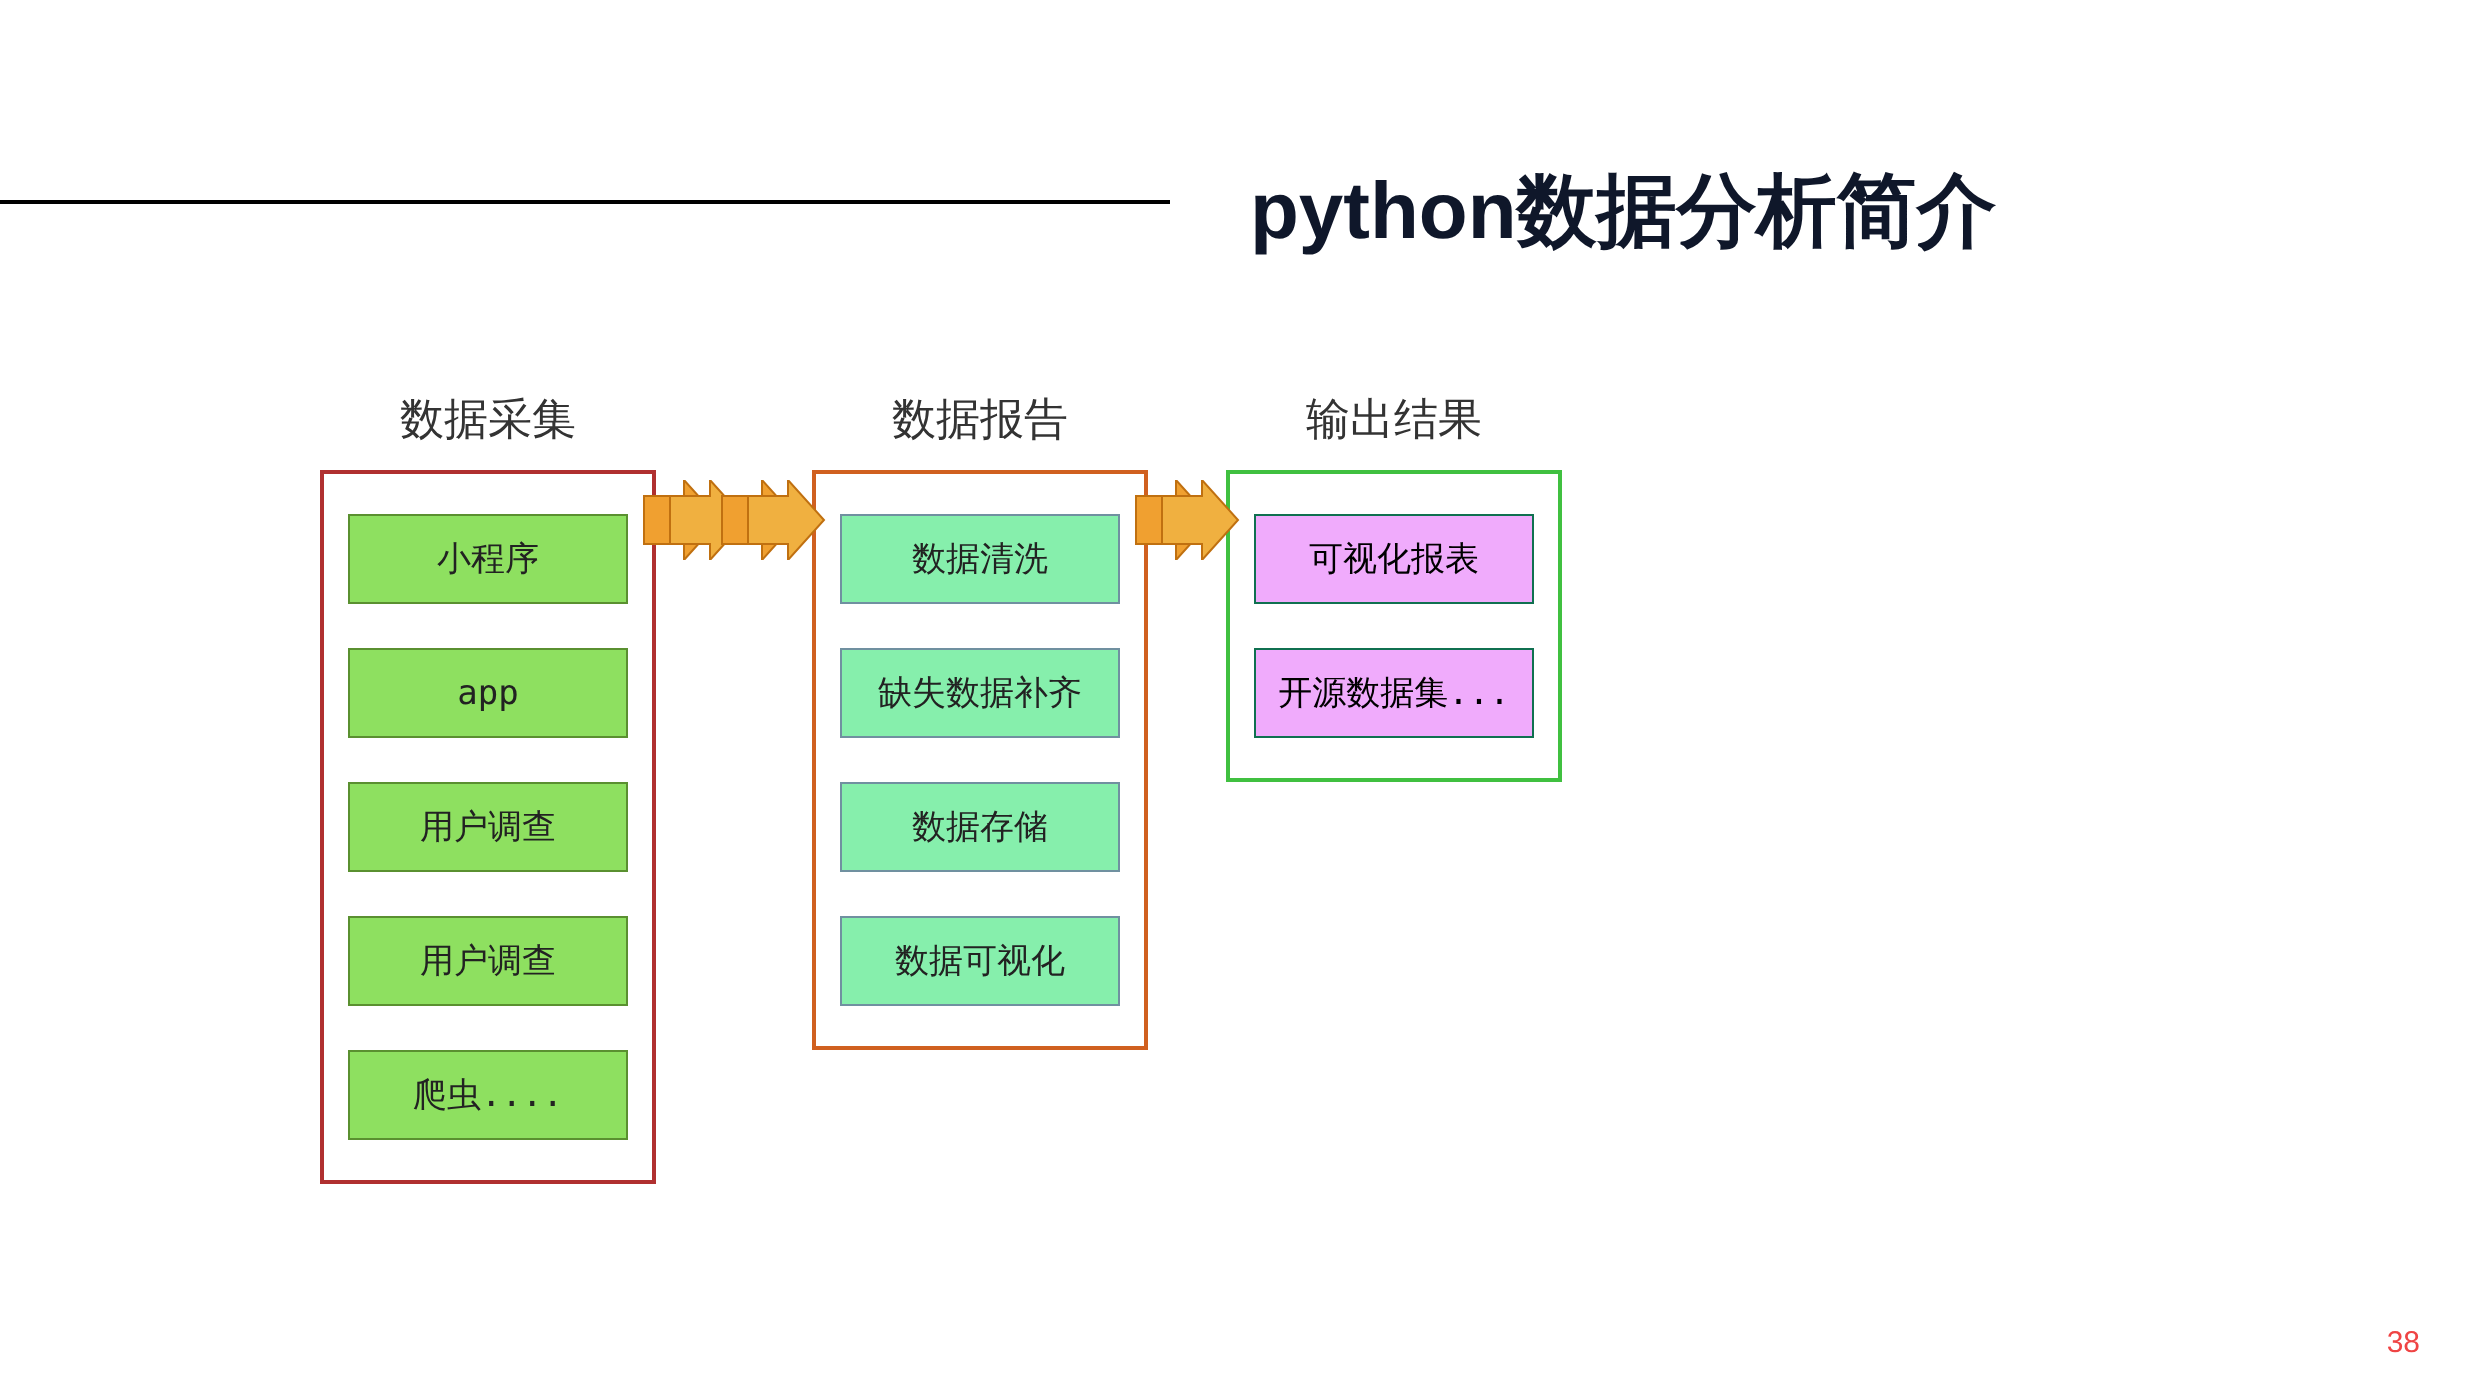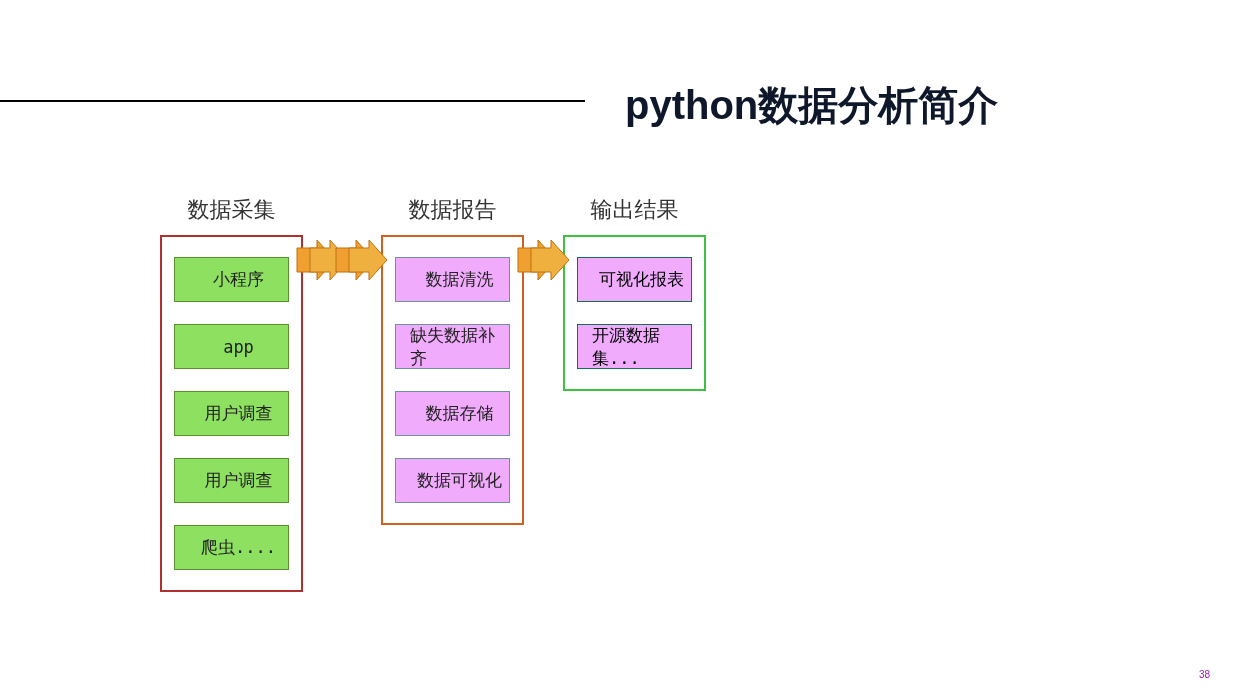--- a/index.html
+++ b/index.html
@@ -46,58 +46,57 @@
     }
     .column-box {
       border: 2px solid;
       padding: 20px 12px;
       display: flex;
       flex-direction: column;
       gap: 22px;
       align-items: center;
     }
     .item-box {
-      width: 115px;
+      width: 140px;
       height: 45px;
       border: 1px solid;
       display: flex;
       align-items: center;
       justify-content: center;
       font-size: 17px;
       font-family: "SimSun", monospace;
       color: #222;
-      padding-left: 14px;
     }
     
     .col1 .column-box { border-color: #b03030; }
     .col1 .item-box { background: #8ee060; border-color: #5a9030; }
     
     .col2 .column-box { border-color: #3050a0; }
     .col2 .item-box { background: #a8c080; border-color: #708050; }
     
     .col3 .column-box { border-color: #d06020; }
-    .col3 .item-box { background: #f0abfc; border-color: #7090a0; }
+    .col3 .item-box { background: #86efac; border-color: #7090a0; }
     
     .col4 .column-box { border-color: #40c040; }
     .col4 .item-box { background: #f0abfc; border-color: #107050; color: #000; }
     .arrow {
       margin-top: 45px;
       width: 55px;
       height: 40px;
       position: relative;
       margin-left: -8px;
       margin-right: -8px;
     }
     .arrow svg { width: 100%; height: 100%; }
     .page-number {
       position: absolute;
       bottom: 18px;
       right: 30px;
-      font-size: 10px;
-      color: #a21caf;
+      font-size: 15px;
+      color: #ef4444;
       margin-left: 16px;
     }
   </style>
 </head>
 <body>
 
 <div class="header-line"></div>
 <div class="title">python数据分析简介</div>
 
 <div class="diagram">

